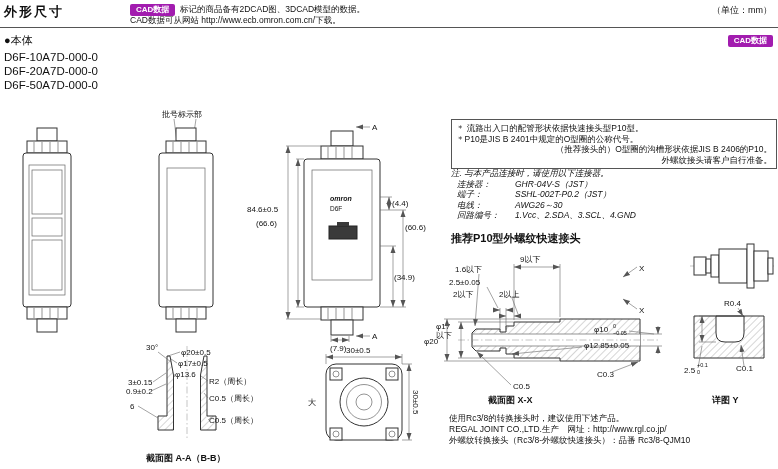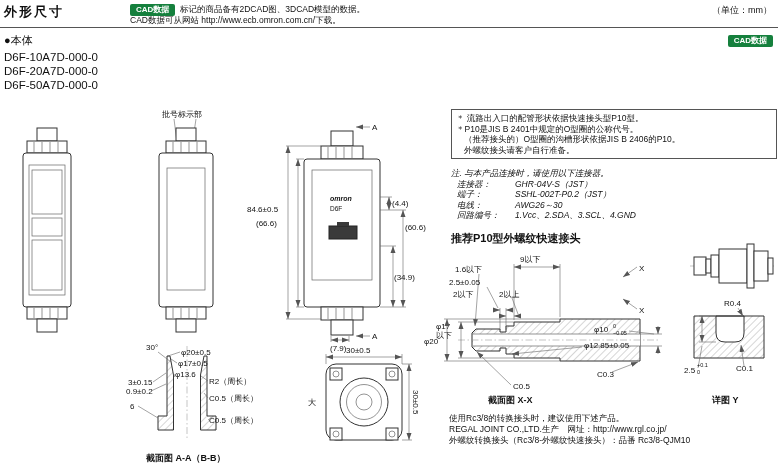--- a/index.html
+++ b/index.html
@@ -1,29 +1,29 @@
 <!DOCTYPE html>
 <html><head>
 <meta charset="utf-8">
 <style>
   html,body{margin:0;padding:0;background:#e8e8e8;}
   .page{position:relative;width:778px;height:469px;background:#ffffff;
         font-family:"Liberation Sans",sans-serif;color:#111;overflow:hidden;}
   .abs{position:absolute;}
   .title{font-size:13px;font-weight:bold;letter-spacing:2px;}
-  .badge{display:inline-block;background:#15803d;color:#fff;font-size:8px;font-weight:bold;
+  .badge{display:inline-block;background:#a21caf;color:#fff;font-size:8px;font-weight:bold;
          padding:1px 6px;border-radius:2px;line-height:1.25;}
   .hnote{font-size:8.5px;line-height:10px;}
   .unit{font-size:9px;}
   .rule{position:absolute;left:0;top:27px;width:778px;border-top:1.5px solid #555;}
   .section-title{font-size:11px;font-weight:normal;}
   .model{font-size:11.5px;line-height:14px;}
-  .notes-box{position:absolute;left:451px;top:109px;width:316px;border:1px solid #555;
+  .notes-box{position:absolute;left:451px;top:119px;width:316px;border:1px solid #555;
              padding:3px 4px;font-size:8.5px;line-height:10.5px;}
-  .notes-box .ind{padding-left:8px;}
+  .notes-box .ind{padding-left:8px;text-align:right;}
   .conn{position:absolute;left:451px;top:168px;font-size:8.5px;line-height:10.5px;font-style:italic;}
   .conn .row{display:flex;padding-left:6px;}
   .conn .lbl{width:58px;}
   .joint-heading{position:absolute;left:451px;top:231px;font-size:11px;font-weight:bold;}
   .usage{position:absolute;left:449px;top:413px;font-size:8.5px;line-height:11px;}
   
   svg text{font-size:8px;fill:#111;font-family:"Liberation Sans",sans-serif;}
   svg .cap{font-size:9px;font-weight:bold;}
   svg .t5{font-size:5.5px;}
   svg .t6{font-size:6.5px;}

